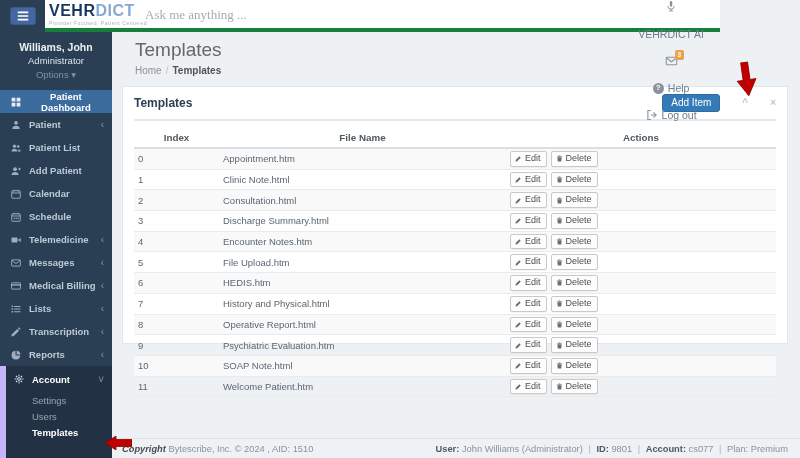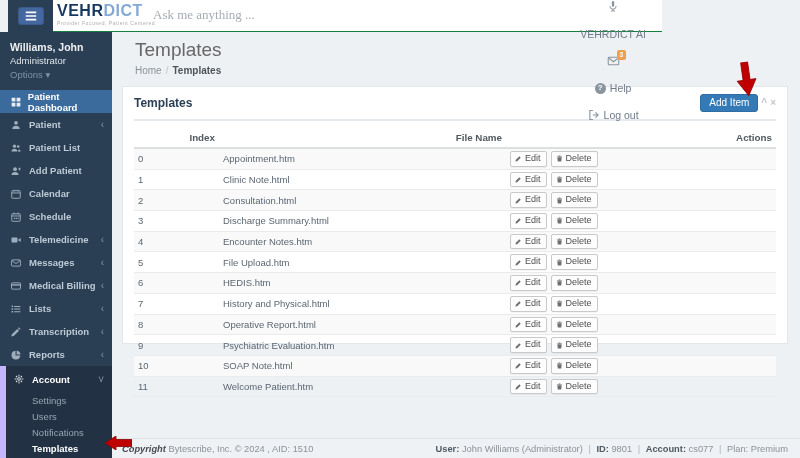--- a/index.html
+++ b/index.html
@@ -4,22 +4,22 @@
 <style>
   * { box-sizing: border-box; }
   html,body { margin:0; padding:0; background:#d8dade; }
   .app {
     position:relative; width:800px; height:458px; overflow:hidden;
     background:#EEF1F4; font-family:"Liberation Sans", sans-serif;
     -webkit-font-smoothing:antialiased;
   }
 
   
-  .navbar { position:absolute; left:8px; top:0; width:654px; height:32px;
-    background:#fff; border-bottom:1px solid #15803d; z-index:5; }
+  .navbar { position:absolute; left:0; top:0; width:720px; height:32px;
+    background:#fff; border-bottom:4px solid #15803d; z-index:5; }
   .nav-dark { position:absolute; left:0; top:0; width:45px; height:32px; background:#2A3F54; }
   .hamburger-btn { position:absolute; left:10px; top:7px; width:26px; height:18px;
     background:#44679F; border:1px solid #3A5A8C; border-radius:3px; display:flex;
     align-items:center; justify-content:center; cursor:pointer; padding:0; }
   .hamburger-btn svg { width:12px; height:10px; }
   .logo { position:absolute; left:49px; top:3px; line-height:1; }
   .logo .l1 { font-size:16px; font-weight:bold; letter-spacing:0.5px; }
   .logo .vehr { color:#17375E; }
   .logo .dict { color:#84A9D4; font-weight:bold; }
   .tagline { font-size:5px; color:#B0ACA8; letter-spacing:0.55px; margin-top:2px; white-space:nowrap; }
@@ -33,21 +33,21 @@
   .nav-right svg { display:block; }
   .env-wrap { position:relative; }
   .badge { position:absolute; top:-5px; right:-6px; background:#F0A04B; color:#fff;
     font-size:6.5px; font-weight:bold; padding:1px 2.5px; border-radius:2px; line-height:1.2; }
   .qcircle { width:11px; height:11px; border-radius:50%; background:#8A949E; color:#fff;
     font-size:8px; font-weight:bold; display:inline-flex; align-items:center;
     justify-content:center; line-height:1; }
 
   
   .sidebar { position:absolute; left:0; top:32px; width:112px; height:426px;
-    background:#2A3F54; z-index:6; display:flex; flex-direction:column; }
+    background:#2A3F54; z-index:6; display:flex; flex-direction:column;text-align:center; }
   .user-block { padding:9px 10px 4px 10px; }
   .user-name { color:#ECF0F1; font-size:10.5px; font-weight:bold; }
   .user-role { color:#DDE4E9; font-size:9.5px; margin-top:2px; }
   .user-options { color:#7F92A4; font-size:9.5px; margin-top:3px; cursor:pointer; }
   .menu { margin-top:6px; }
   .sitem { height:23px; display:flex; align-items:center; padding:0 8px 0 11px;
     color:#BDCAD5; font-size:9.5px; font-weight:bold; cursor:pointer; }
   .sitem .ic10 { width:13px; margin-right:5px; color:#9FAEBC; display:flex; align-items:center; }
   .sitem .ic10 svg { width:10px; height:10px; }
   .sitem.active { background:#3A6B9C; color:#FFFFFF; }
@@ -65,27 +65,27 @@
   .page-title { margin:6px 0 0 23px; font-size:19px; color:#676767; font-weight:normal; }
   .breadcrumb { margin:4px 0 0 23px; font-size:10px; }
   .bc-home { color:#8C9299; cursor:pointer; }
   .bc-sep { color:#C2C6CA; margin:0 4px; }
   .bc-cur { color:#4E5459; font-weight:bold; }
 
   .panel { position:absolute; left:10px; top:53px; width:666px; height:258px;
     background:#fff; border:1px solid #E3E7EB; padding:7px 11px; }
   .panel-head { display:flex; align-items:center; border-bottom:2px solid #E6E9ED; padding-bottom:7px; }
   .panel-title { font-size:12px; font-weight:bold; color:#2A3F54; }
-  .panel-ctrls { margin-left:auto; display:flex; align-items:center; gap:3px; }
+  .panel-ctrls { margin-left:auto; display:flex; align-items:center; gap:22px; }
   .add-btn { background:#337AB7; border:1px solid #2E6DA4; color:#fff; font-size:10px;
     padding:2px 8px 3px 8px; border-radius:3px; cursor:pointer; font-family:"Liberation Sans", sans-serif; }
   .pctrl { color:#C2C7CC; font-size:10px; font-weight:bold; cursor:pointer; line-height:1; }
 
   table.tpl { width:100%; border-collapse:collapse; margin-top:8px; }
-  table.tpl th { text-align:right; font-size:9.8px; color:#50595F; padding:3px 4px 4px 4px;
+  table.tpl th { text-align:center; font-size:9.8px; color:#50595F; padding:3px 4px 4px 4px;
     border-bottom:2px solid #DCDFE2; font-weight:bold; }
   table.tpl td { font-size:9.5px; color:#5A6672; padding:2px 4px; border-bottom:1px solid #E9EBED; height:11px; }
   table.tpl tbody tr:nth-child(odd) td { background:#F9F9F9; }
   .abtn { display:inline-flex; align-items:center; gap:3px; background:#FDFDFD;
     border:1px solid #C9C9C9; border-radius:2px; color:#4F4F4F; font-size:9px;
     padding:1px 5px 1px 4px; margin-right:4px; cursor:pointer; line-height:1.3;
     font-family:"Liberation Sans", sans-serif; box-shadow:0 1px 0 rgba(0,0,0,0.04); }
   .abtn svg { width:7px; height:7px; color:#6E6E6E; }
 
   
@@ -302,23 +302,20 @@
           </span>
         <span>Account</span>
         <span class="chev">˅</span>
       </div>
       <div class="subitem">
           <span>Settings</span>
         </div>
       <div class="subitem">
           <span>Users</span>
         </div>
-      <div class="subitem">
-          <span>Notifications</span>
-        </div>
       <div class="subitem active">
           <span>Templates</span>
         </div>
     </div>
   </div>
 
   <div class="main">
     <h1 class="page-title">Templates</h1>
     <div class="breadcrumb">
       <span class="bc-home">Home</span><span class="bc-sep">/</span><span class="bc-cur">Templates</span>

